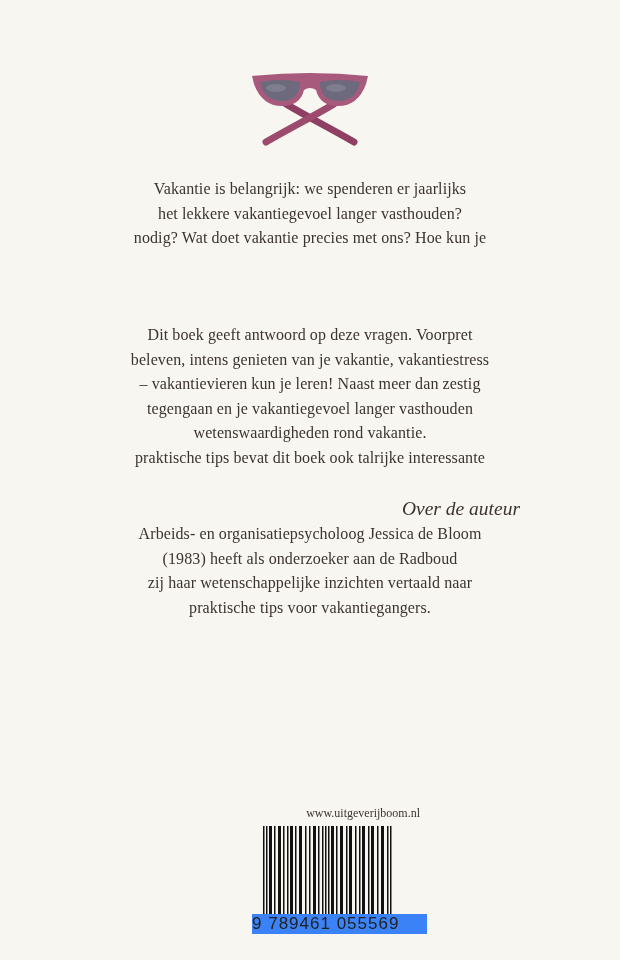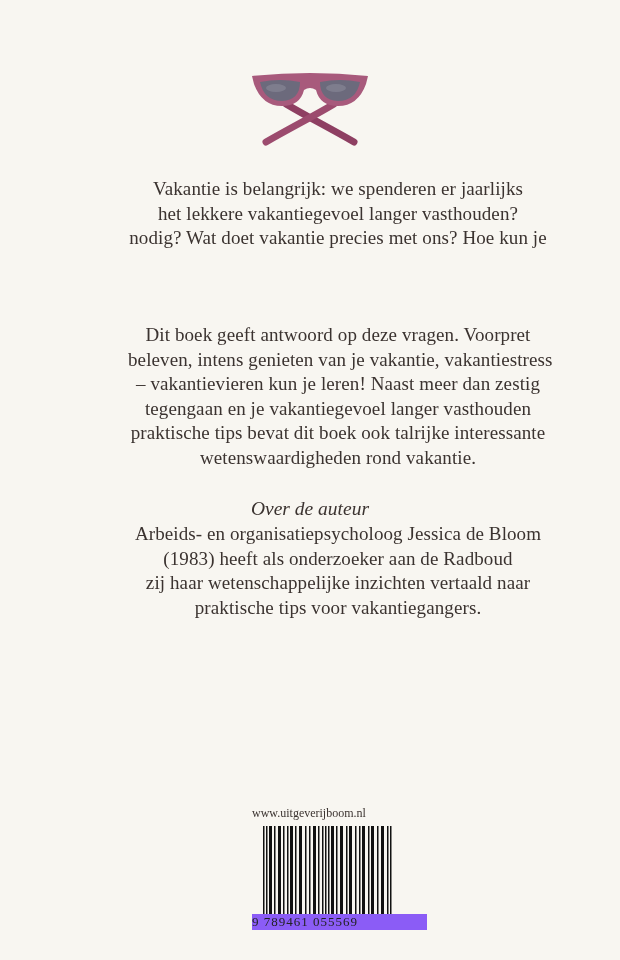--- a/index.html
+++ b/index.html
@@ -8,36 +8,35 @@
     background:#f8f6f1;
     font-family:"DejaVu Serif", "Liberation Serif", serif;
     color:#3b3330;
     position:relative;
   }
   .glasses { position:absolute; left:246px; top:68px; width:128px; height:80px; }
   .para {
     position:absolute; left:100px; width:420px;
     text-align:center;
     font-family:"Liberation Serif", "DejaVu Serif", serif;
-    font-size:19px; line-height:24.5px;
+    font-size:16px; line-height:24.5px;
     letter-spacing:0.1px;
-    margin-left:28px;
   }
   .para span { display:block; white-space:nowrap; }
   #p1 { top:177px; }
   #p2 { top:323px; }
-  #heading { position:absolute; left:100px; width:420px; top:497px; text-align:center;
+  #heading { position:absolute; left:100px; width:420px; top:497px; text-align:right;
     font-family:"Liberation Serif", serif; font-style:italic; font-size:19.5px; line-height:24.5px; }
   #p3 { top:522px; }
-  .url { position:absolute; left:252px; width:168px; top:806px; text-align:left;
+  .url { position:absolute; left:252px; width:168px; top:806px; text-align:right;
     font-family:"Liberation Serif", serif; font-size:12px; color:#3b3330; }
   .barcode { position:absolute; left:263px; top:826px; width:130px; height:96px; }
   .isbn { position:absolute; left:252px; top:914px; width:175px;
-    font-family:Liberation Serif, serif; font-size:13px; color:#222; letter-spacing:1px;
-    background:#8b5cf6; white-space:nowrap; }
+    font-family:Liberation Sans, sans-serif; font-size:17px; color:#222; letter-spacing:1px;
+    background:#3b82f6; white-space:nowrap; }
 </style>
 </head>
 <body>
 
 <svg class="glasses" viewBox="0 0 128 80">
 
   <path d="M40 36 C60 48, 80 58, 108 74" stroke="#8e3f62" stroke-width="7" fill="none" stroke-linecap="round"></path>
   <path d="M88 36 C68 48, 48 58, 20 74" stroke="#9c4b6e" stroke-width="7" fill="none" stroke-linecap="round"></path>
 
   <path d="M6 8 Q64 2 122 8 L120 16 Q112 38 92 38 Q74 38 70 22 Q64 18 58 22 Q54 38 36 38 Q16 38 8 16 Z" fill="#a85a7c"></path>
@@ -52,22 +51,22 @@
   <span>Vakantie is belangrijk: we spenderen er jaarlijks</span>
   <span>het lekkere vakantiegevoel langer vasthouden?</span>
   <span>nodig? Wat doet vakantie precies met ons? Hoe kun je</span>
 </div>
 
 <div class="para" id="p2">
   <span>Dit boek geeft antwoord op deze vragen. Voorpret</span>
   <span>beleven, intens genieten van je vakantie, vakantiestress</span>
   <span>– vakantievieren kun je leren! Naast meer dan zestig</span>
   <span>tegengaan en je vakantiegevoel langer vasthouden</span>
+  <span>wetenswaardigheden rond vakantie.</span>
   <span>praktische tips bevat dit boek ook talrijke interessante</span>
-  <span>wetenswaardigheden rond vakantie.</span>
 </div>
 
 <div id="heading">Over de auteur</div>
 
 <div class="para" id="p3">
   <span>Arbeids- en organisatiepsycholoog Jessica de Bloom</span>
   <span>(1983) heeft als onderzoeker aan de Radboud</span>
   <span>zij haar wetenschappelijke inzichten vertaald naar</span>
   <span>praktische tips voor vakantiegangers.</span>
 </div>

